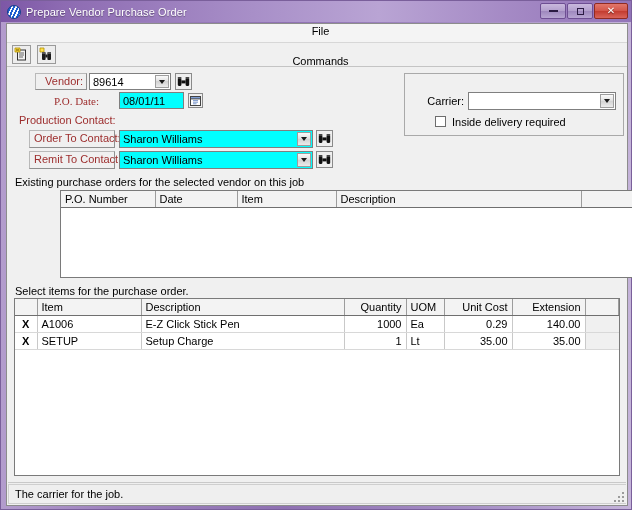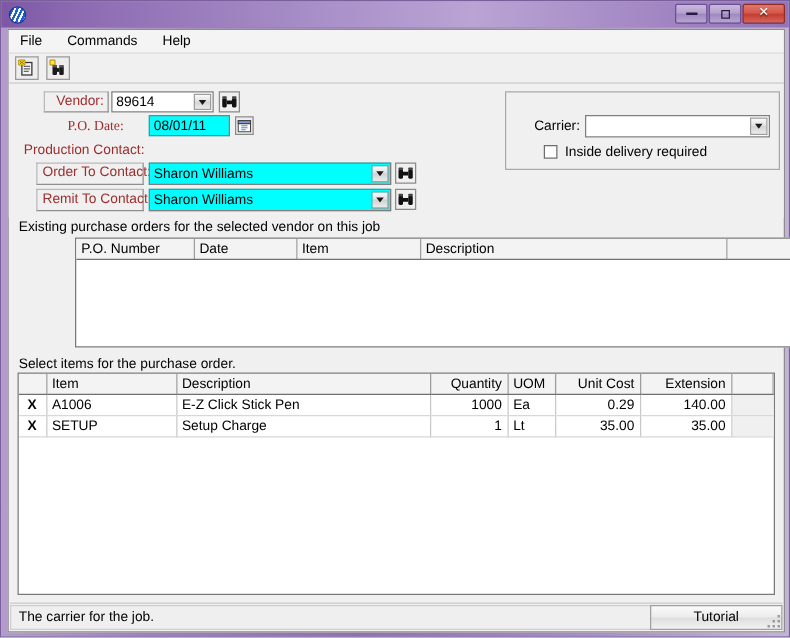--- a/index.html
+++ b/index.html
@@ -55,21 +55,21 @@
   .winbtn .sq{display:block;width:7px;height:7px;border:1px solid #2b1b43;box-sizing:border-box;}
 
   
   #client{
     position:absolute;left:5px;top:22px;width:622px;height:483px;
     background:#f0f0f0;border:1px solid #8c8c8c;box-sizing:border-box;
   }
   
   #menubar{
     height:18px;background:#f4f4f4;border-bottom:1px solid #d7d7d7;
-    display:flex;align-items:center;padding-left:7px;gap:16px;
+    display:flex;align-items:center;padding-left:7px;gap:16px;flex-direction:column;
   }
   .menu-item{font-size:11px;color:#000;padding:1px 2px;cursor:default;}
   
   #toolbar{
     height:23px;background:#f0f0f0;border-bottom:1px solid #c4c4c4;
     display:flex;align-items:center;padding-left:5px;gap:6px;
   }
   .tbtn{
     width:19px;height:19px;box-sizing:border-box;
     border:1px solid #9a9a9a;background:#ededed;
@@ -173,20 +173,21 @@
     border:1px solid #6d6d6d;background:#ffffff;
   }
 </style>
 </head>
 <body>
 
 <div id="window">
 
   <div id="titlebar">
     <div id="title-icon"></div>
+    <div id="title-text">Prepare Vendor Purchase Order</div>
     <div id="winbtns">
       <div class="winbtn">
           <span class="bar"></span>
         </div>
       <div class="winbtn">
           <span class="sq"></span>
         </div>
       <div class="winbtn close">✕</div>
     </div>
   </div>
@@ -373,21 +374,20 @@
             <td class="num">35.00</td>
             <td class="num">35.00</td>
             <td style="background:#f0f0f0;border-right:none;"></td>
           </tr>
         </tbody>
       </table>
     </div>
 
     <div id="statusbar">
       <div id="statustext">The carrier for the job.</div>
-      <div id="tutorial-btn">Tutorial</div>
       <div id="resizer">
         <i style="right:0;bottom:0"></i>
           <i style="right:4px;bottom:0"></i>
           <i style="right:8px;bottom:0"></i>
         <i style="right:0;bottom:4px"></i>
           <i style="right:4px;bottom:4px"></i>
         <i style="right:0;bottom:8px"></i>
       </div>
     </div>
 

